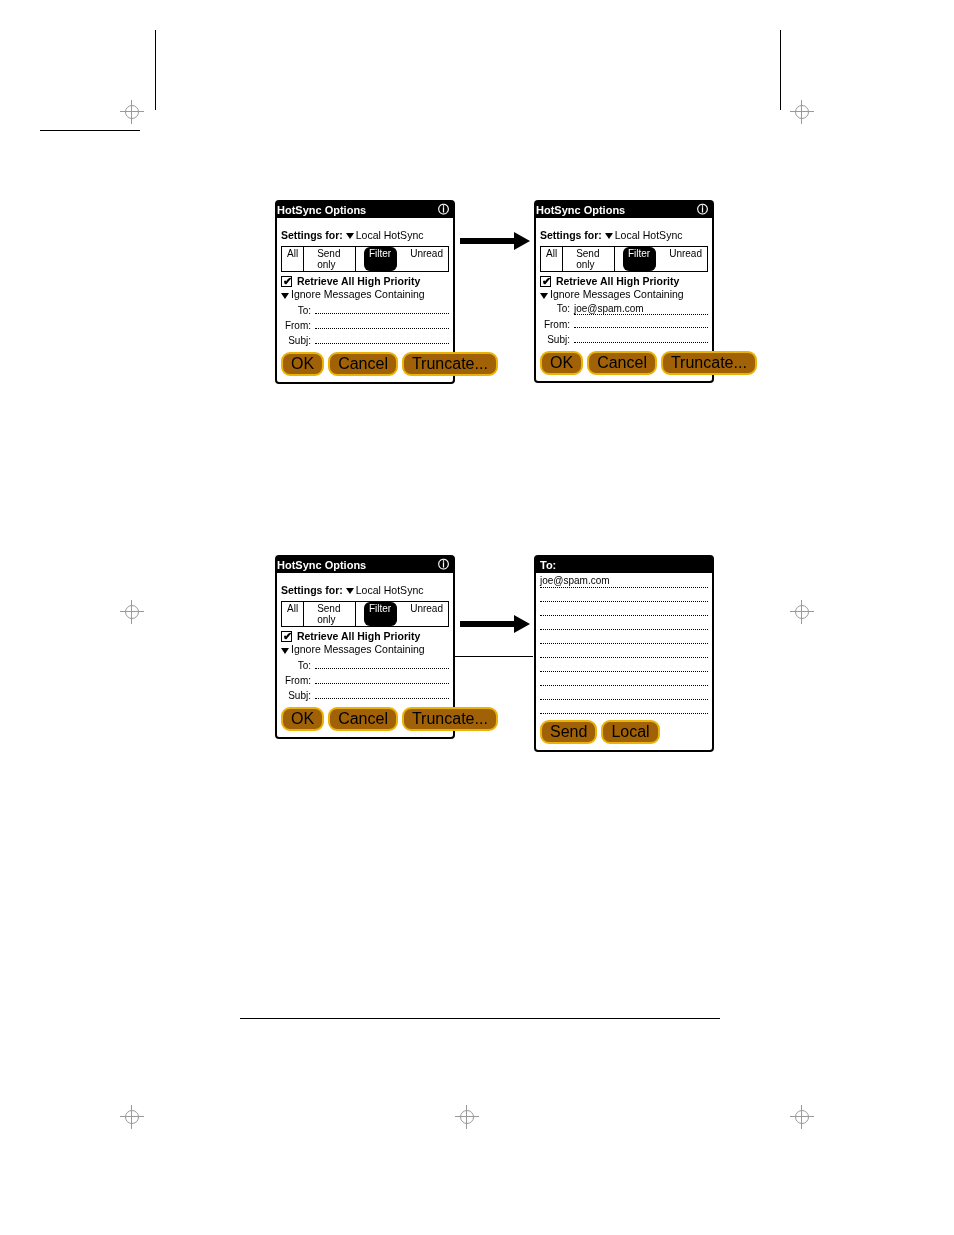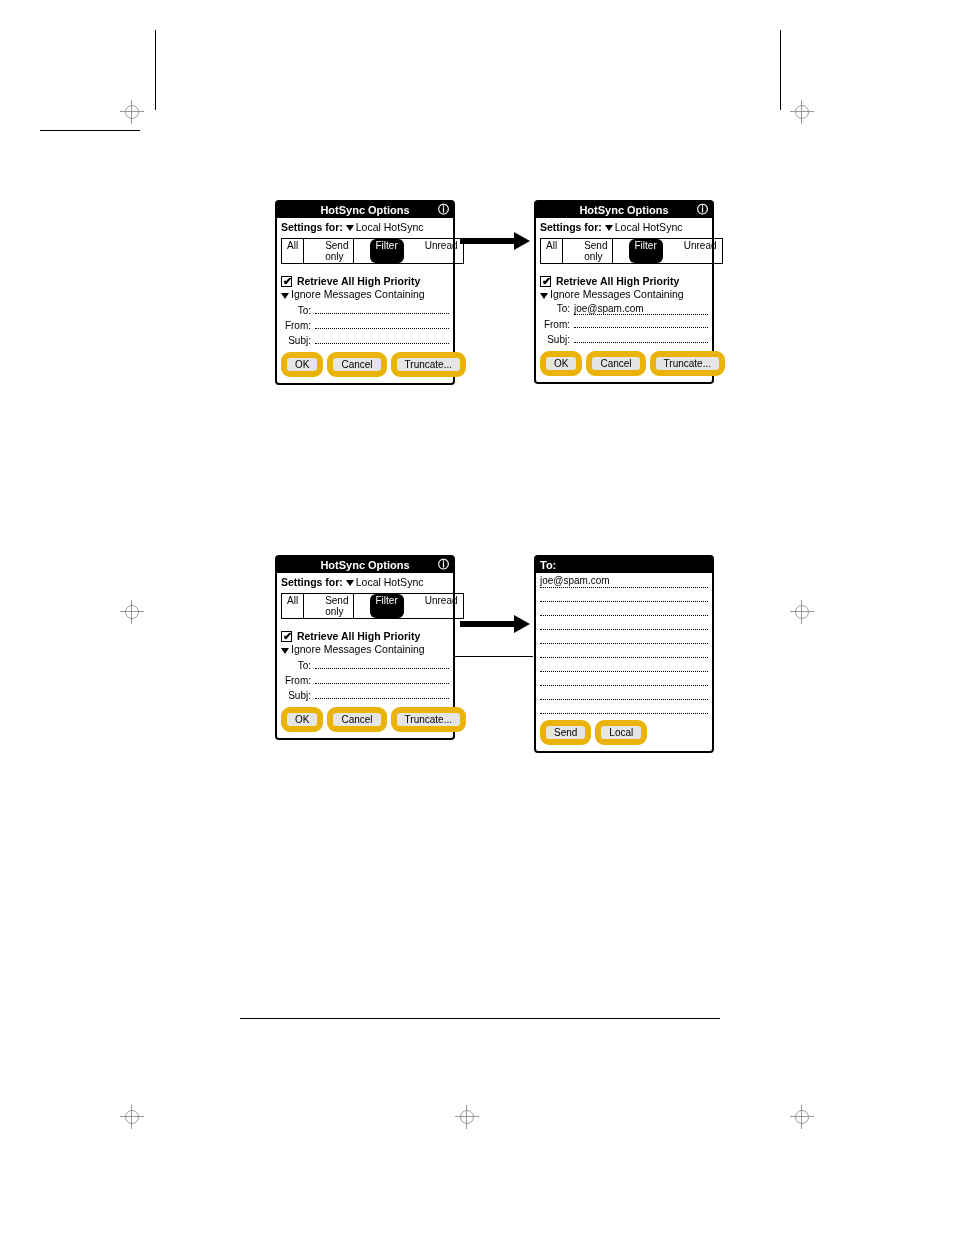--- a/index.html
+++ b/index.html
@@ -55,52 +55,52 @@
     border: 2px solid #000;
     border-radius: 4px;
     background: #fff;
     font-size: 10.5px;
     line-height: 1.1;
   }
   .palm-titlebar {
     background: #000;
     color: #fff;
     font-weight: bold;
-    text-align: center;
+    text-align: left;
     padding: 2px 0;
     font-size: 11px;
     position: relative;
   }
   .palm-info {
     position: absolute;
     right: 4px;
     top: 1px;
     font-weight: bold;
   }
   .palm-body {
-    padding: 4px 4px 6px 4px;
+    padding: 12px 4px 6px 4px;
   }
   .settings-row {
     margin-bottom: 4px;
   }
   .dd-triangle {
     display: inline-block;
     width: 0; height: 0;
     border-left: 4px solid transparent;
     border-right: 4px solid transparent;
     border-top: 6px solid #000;
     vertical-align: middle;
     margin-right: 2px;
   }
   .tabs {
     display: flex;
-    gap: 16px;
+    gap: 8px;
     border: 1px solid #000;
     width: fit-content;
-    margin: 2px 0 12px 0;
+    margin: 2px 0 4px 0;
   }
   .tab {
     padding: 1px 5px;
     border-right: 1px solid #000;
     font-size: 10px;
   }
   .tab:last-child { border-right: none; }
   .tab.selected {
     background: #000;
     color: #fff;
@@ -139,25 +139,25 @@
     border-bottom: 1px dotted #000;
     min-height: 11px;
     font-size: 10px;
   }
   .button-row {
     margin-top: 6px;
     display: flex;
     gap: 4px;
   }
   .palm-btn {
-    border: 6px solid #eab308;
+    border: 2px solid #eab308;
     border-radius: 9px;
     padding: 1px 8px;
-    font-size: 10px;
-    background: #e5e5e5;
+    font-size: 16px;
+    background: #a16207;
   }
 
   
   .to-dialog {
     position: absolute;
     width: 180px;
     border: 2px solid #000;
     border-radius: 4px;
     background: #fff;
     font-size: 10.5px;

